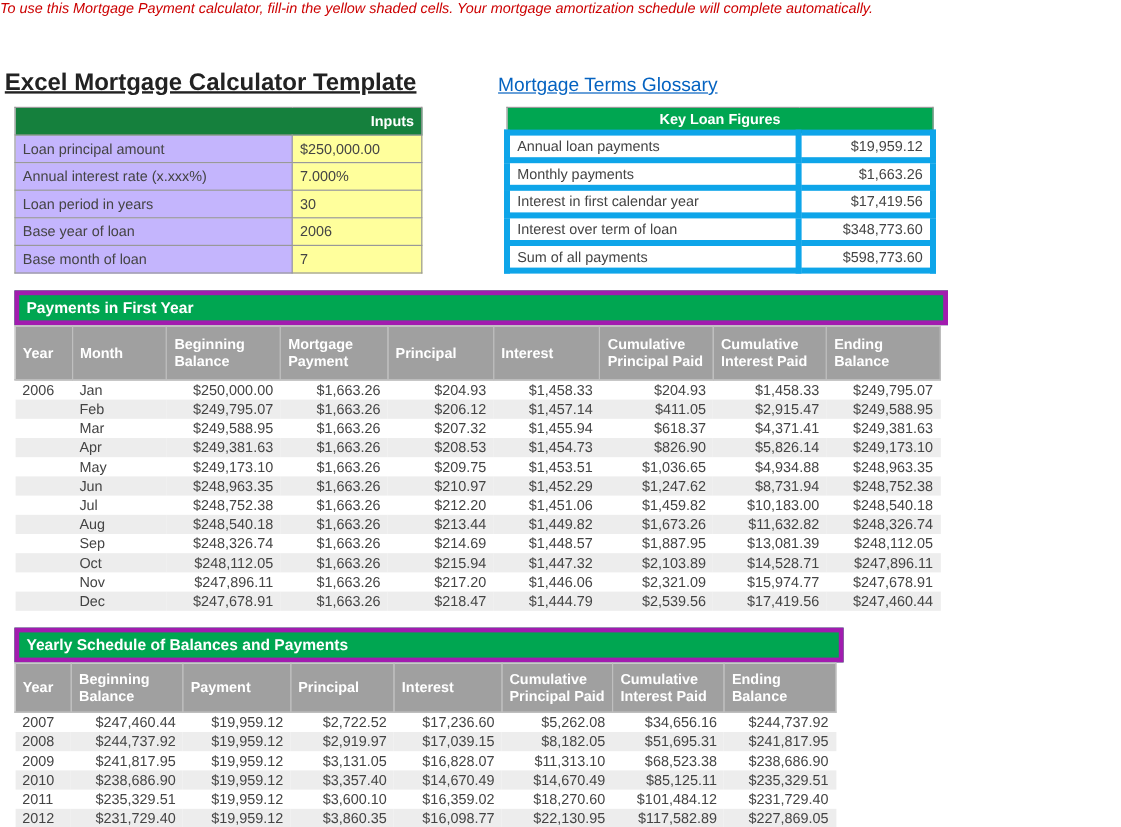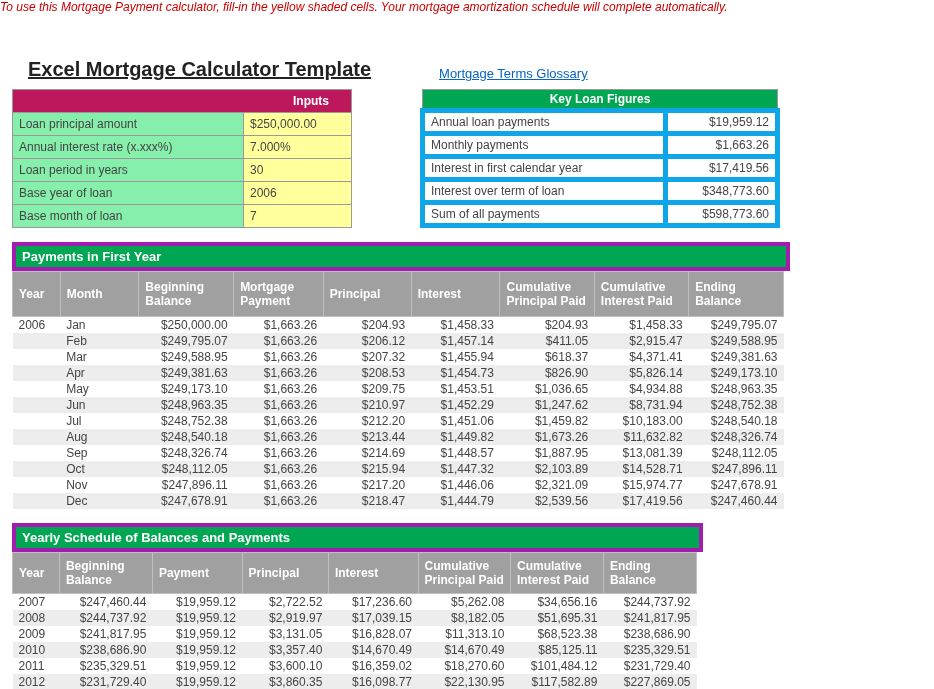--- a/index.html
+++ b/index.html
@@ -16,58 +16,58 @@
   }
   .instruction {
     color: #cc0000;
     font-style: italic;
     font-size: 12px;
     padding: 0 12px 4px 0;
   }
   .header-row {
     display: flex;
     align-items: flex-end;
-    padding: 40px 12px 8px 28px;
+    padding: 40px 12px 8px 4px;
     gap: 68px;
   }
   .page-title {
     font-size: 20px;
     font-weight: bold;
     text-decoration: underline;
     color: #222;
   }
   .glossary-link {
     color: #0563c1;
     text-decoration: underline;
-    font-size: 13px;
+    font-size: 16px;
     cursor: pointer;
   }
   .top-tables {
     display: flex;
     gap: 68px;
     padding: 0 12px;
   }
   table {
     border-collapse: collapse;
   }
   
   .inputs-table { width: 340px; }
   .inputs-table .hdr-row td {
-    background: #be185d;
+    background: #15803d;
     color: #fff;
     font-weight: bold;
     text-align: right;
-    padding: 2px 22px;
+    padding: 2px 6px;
     border: 1px solid #999;
   }
   .inputs-table td {
     border: 1px solid #999;
     padding: 2px 6px;
     font-size: 12px;
-    background: #86efac;
+    background: #c4b5fd;
     color: #444;
   }
   .inputs-table td.val {
     background: #ffff9c;
     color: #444;
     width: 95px;
   }
   
   .key-table { width: 360px; }
   .key-table .hdr-row td {

